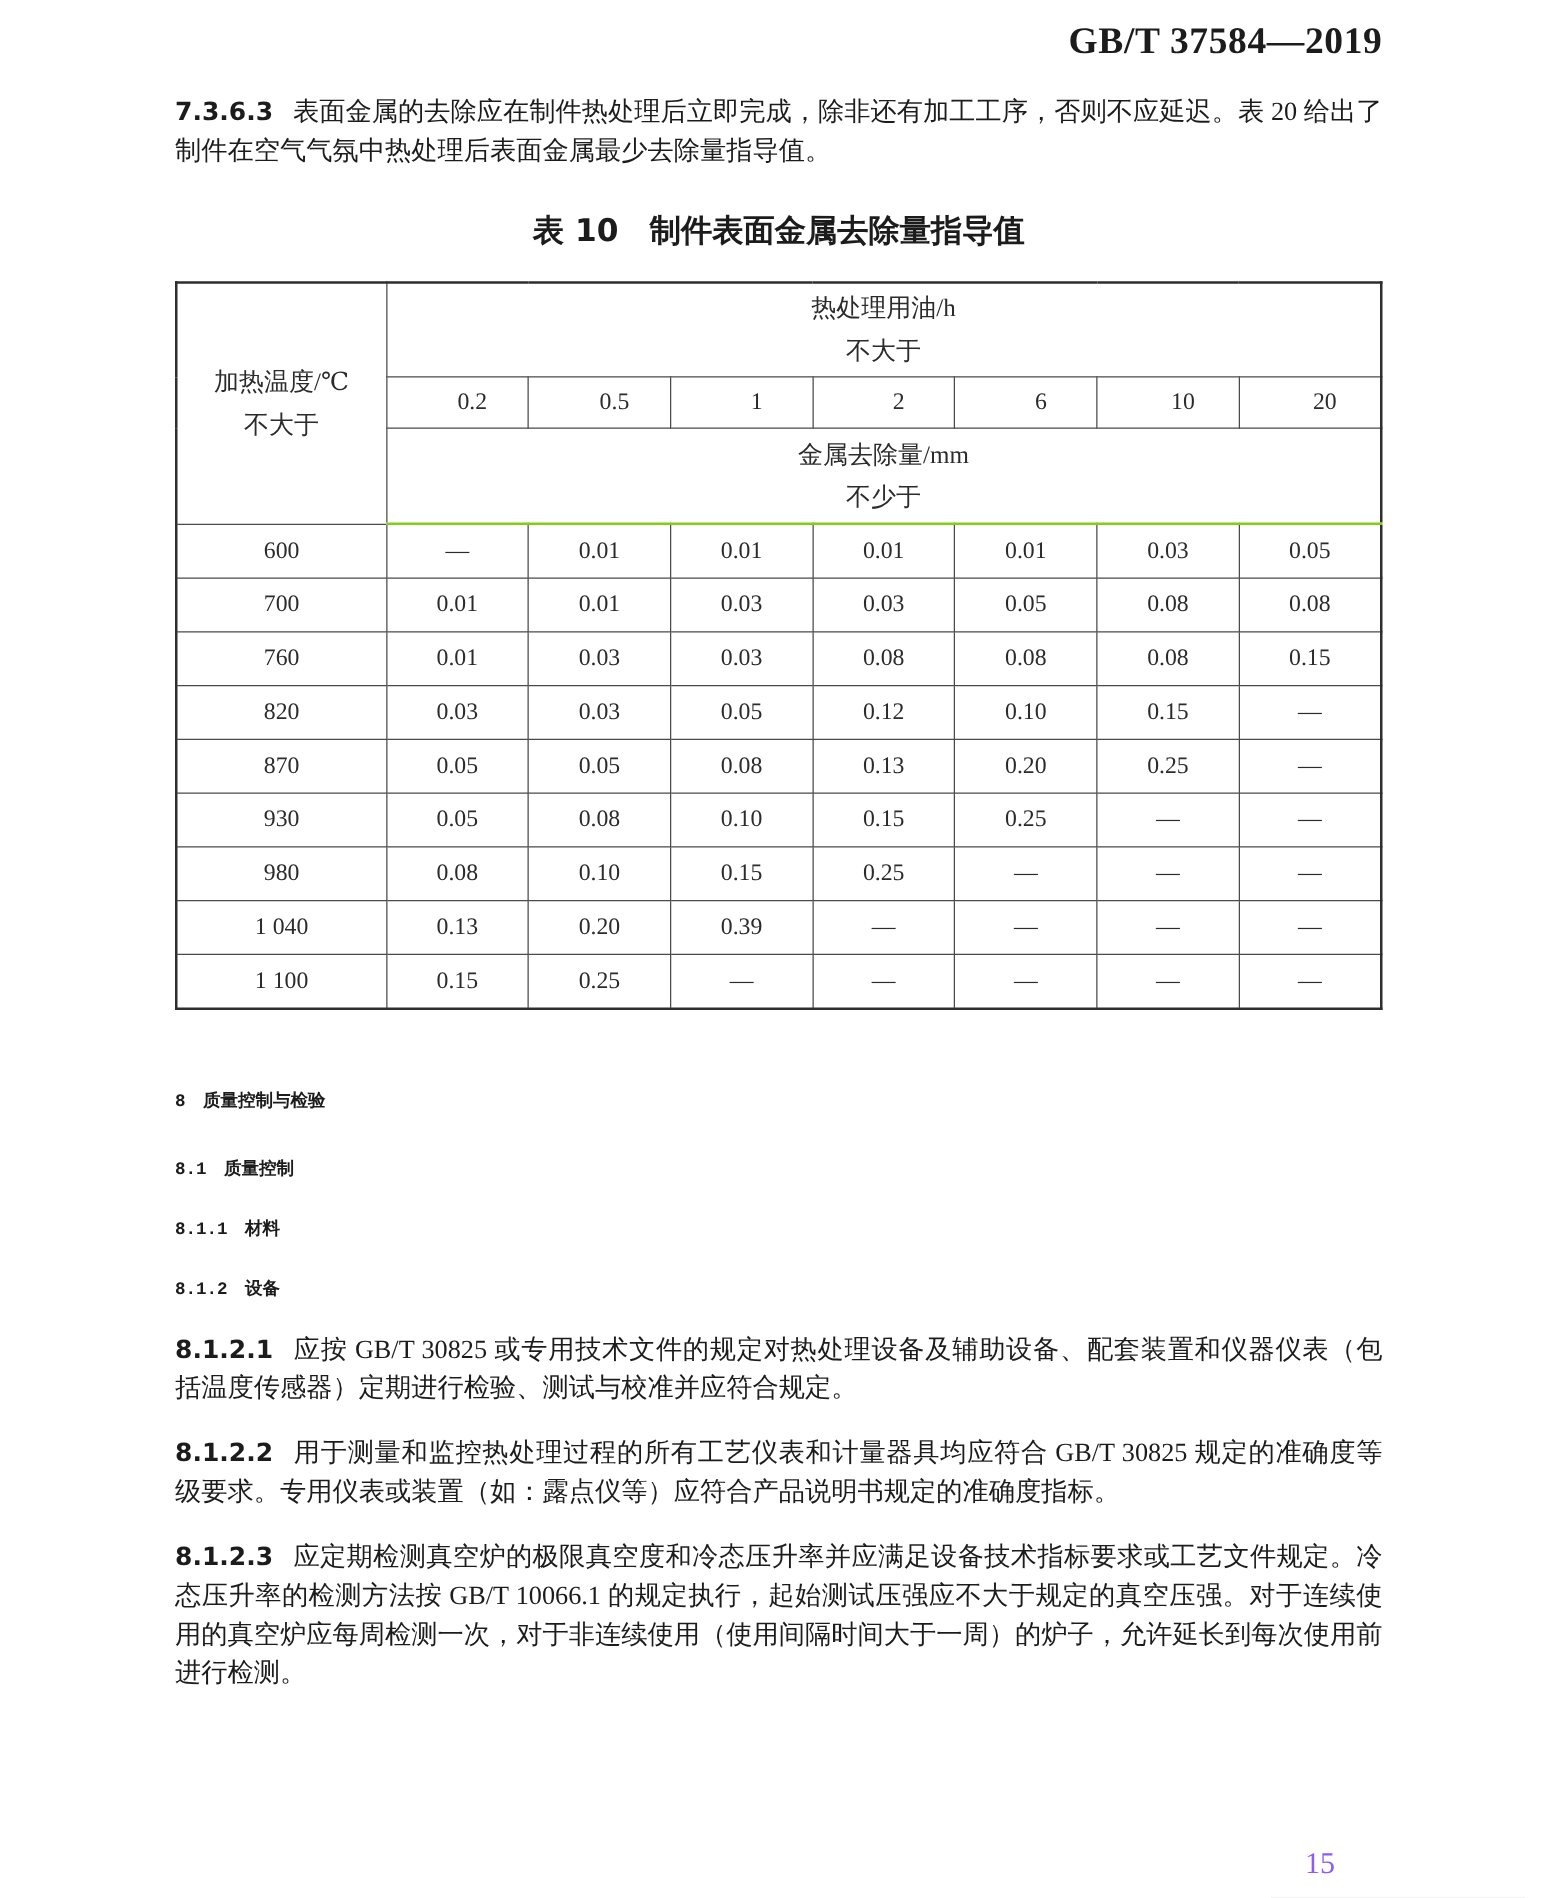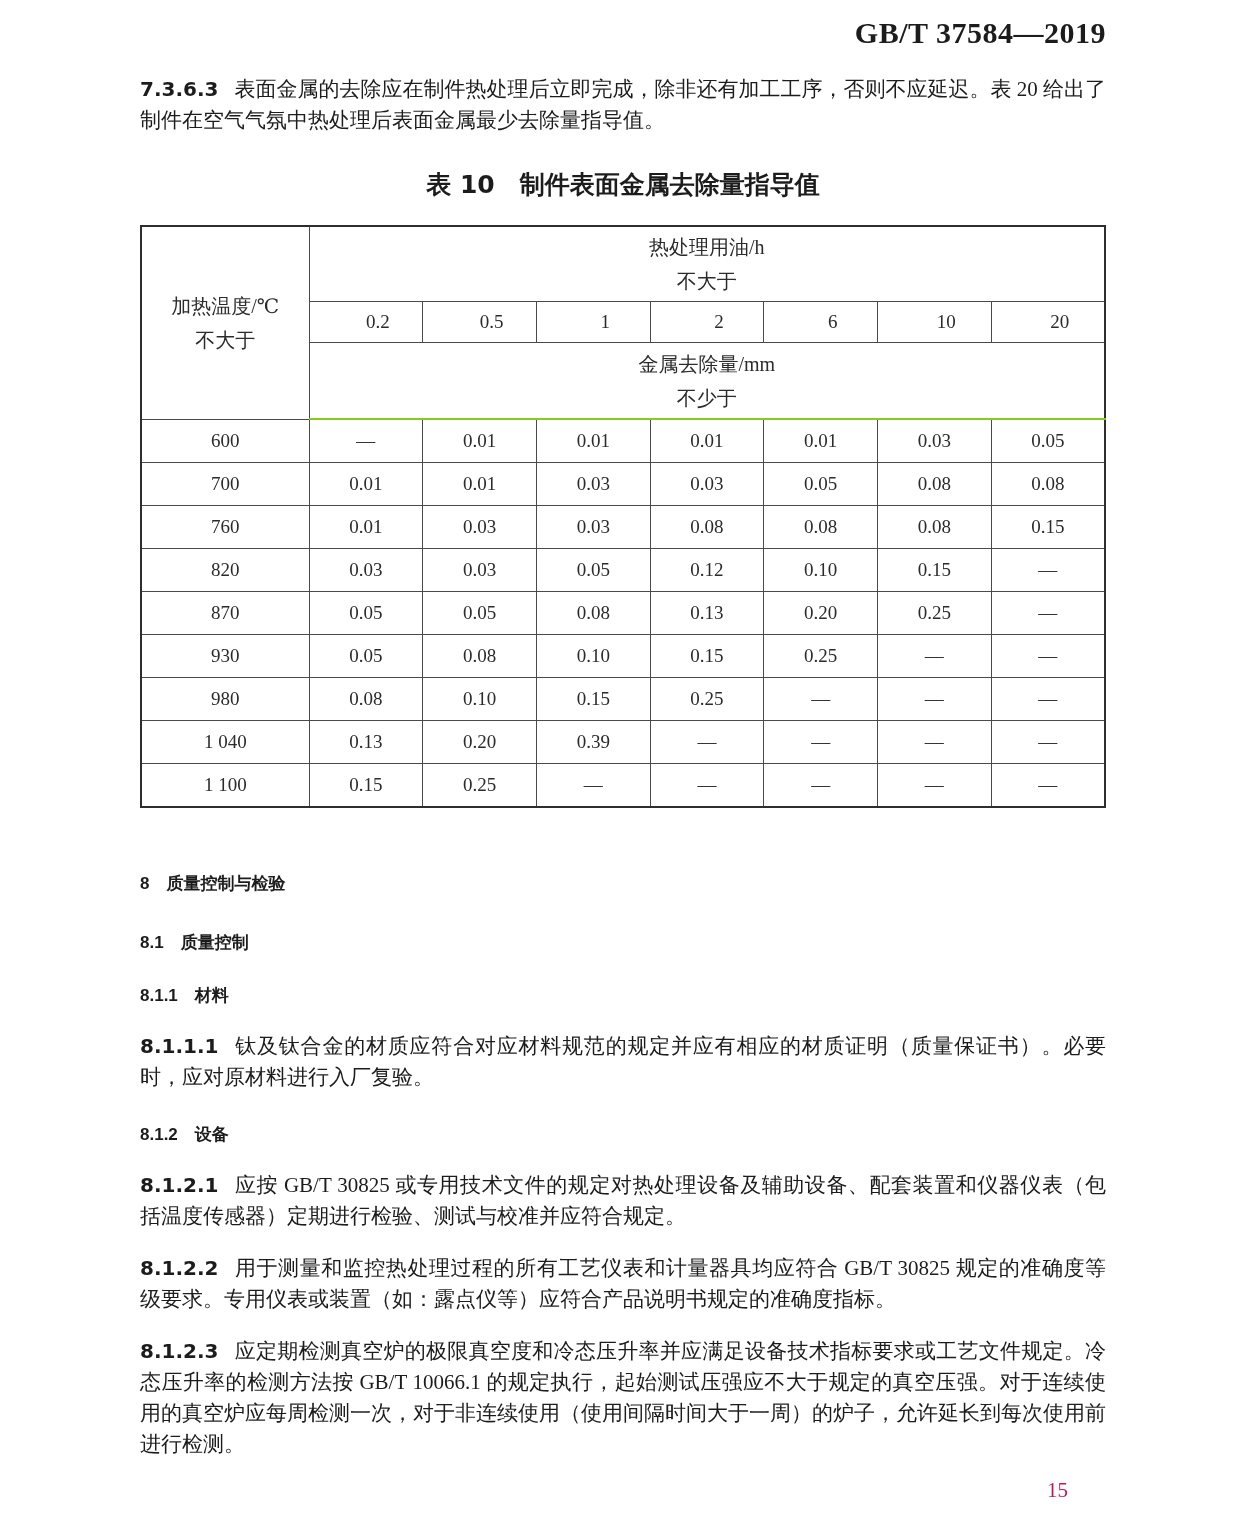--- a/index.html
+++ b/index.html
@@ -66,33 +66,33 @@
     font-size:20px;
     line-height:40px;
   }
   tr.hdr-span td{height:74px;font-size:20px;line-height:34px;border-bottom:1px solid #4a4a4a;}
   tr.hdr-times td{height:40px;padding-left:24px;}
   tr.hdr-span2 td{height:75px;font-size:20px;line-height:34px;}
   tr.hdr-span2 td, td.corner{border-bottom:2px solid #84cc16;}
   tr.body-row td{height:42px;}
   .dash{color:#6e6e6e;}
   .section-h{
-    font-family:Liberation Sans, sans-serif;
-    font-weight:bold;
-    font-size:17px;
+    font-family:Liberation Mono, monospace;
+    font-weight:bold;
+    font-size:14px;
   }
   .h-main{margin-top:64px;}
   .h-sub{margin-top:36px;}
   .h-sub2{margin-top:30px;}
   .page-num{
     position:absolute;
     top:1478px;
     right:172px;
-    font-size:21px;
-    color:#be185d;
+    font-size:24px;
+    color:#8b5cf6;
   }
 </style>
 </head>
 <body>
 
 <div class="page">
   <div class="content">
 
     <div class="doc-header">GB/T 37584—2019</div>
 
@@ -227,21 +227,20 @@
           <td class="dash">—</td>
           <td class="dash">—</td>
         </tr>
       </tbody>
     </table>
 
     <div class="section-h h-main">8　质量控制与检验</div>
     <div class="section-h h-sub">8.1　质量控制</div>
     <div class="section-h h-sub2">8.1.1　材料</div>
 
-    <p class="clause-para"><span class="clause-num">8.1.1.1</span><span>钛及钛合金的材质应符合对应材料规范的规定并应有相应的材质证明（质量保证书）。必要时，应对原材料进行入厂复验。</span></p>
 
     <div class="section-h h-sub2">8.1.2　设备</div>
 
     <p class="clause-para"><span class="clause-num">8.1.2.1</span><span>应按 GB/T 30825 或专用技术文件的规定对热处理设备及辅助设备、配套装置和仪器仪表（包括温度传感器）定期进行检验、测试与校准并应符合规定。</span></p>
     <p class="clause-para tight"><span class="clause-num">8.1.2.2</span><span>用于测量和监控热处理过程的所有工艺仪表和计量器具均应符合 GB/T 30825 规定的准确度等级要求。专用仪表或装置（如：露点仪等）应符合产品说明书规定的准确度指标。</span></p>
     <p class="clause-para tight"><span class="clause-num">8.1.2.3</span><span>应定期检测真空炉的极限真空度和冷态压升率并应满足设备技术指标要求或工艺文件规定。冷态压升率的检测方法按 GB/T 10066.1 的规定执行，起始测试压强应不大于规定的真空压强。对于连续使用的真空炉应每周检测一次，对于非连续使用（使用间隔时间大于一周）的炉子，允许延长到每次使用前进行检测。</span></p>
 
   </div>
 
   <div class="page-num">15</div>

